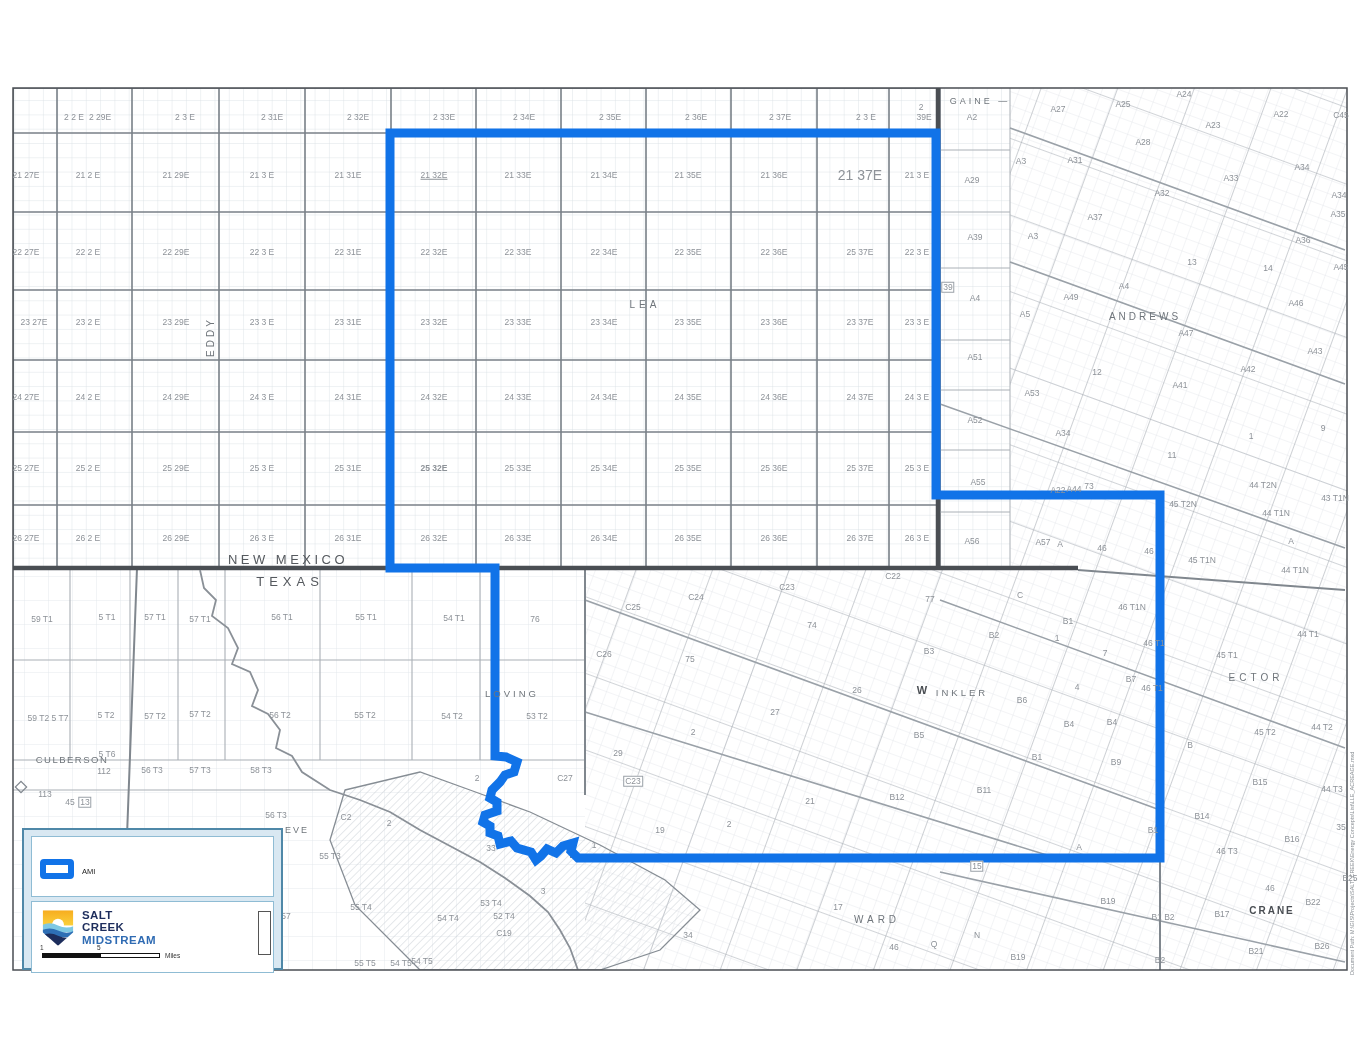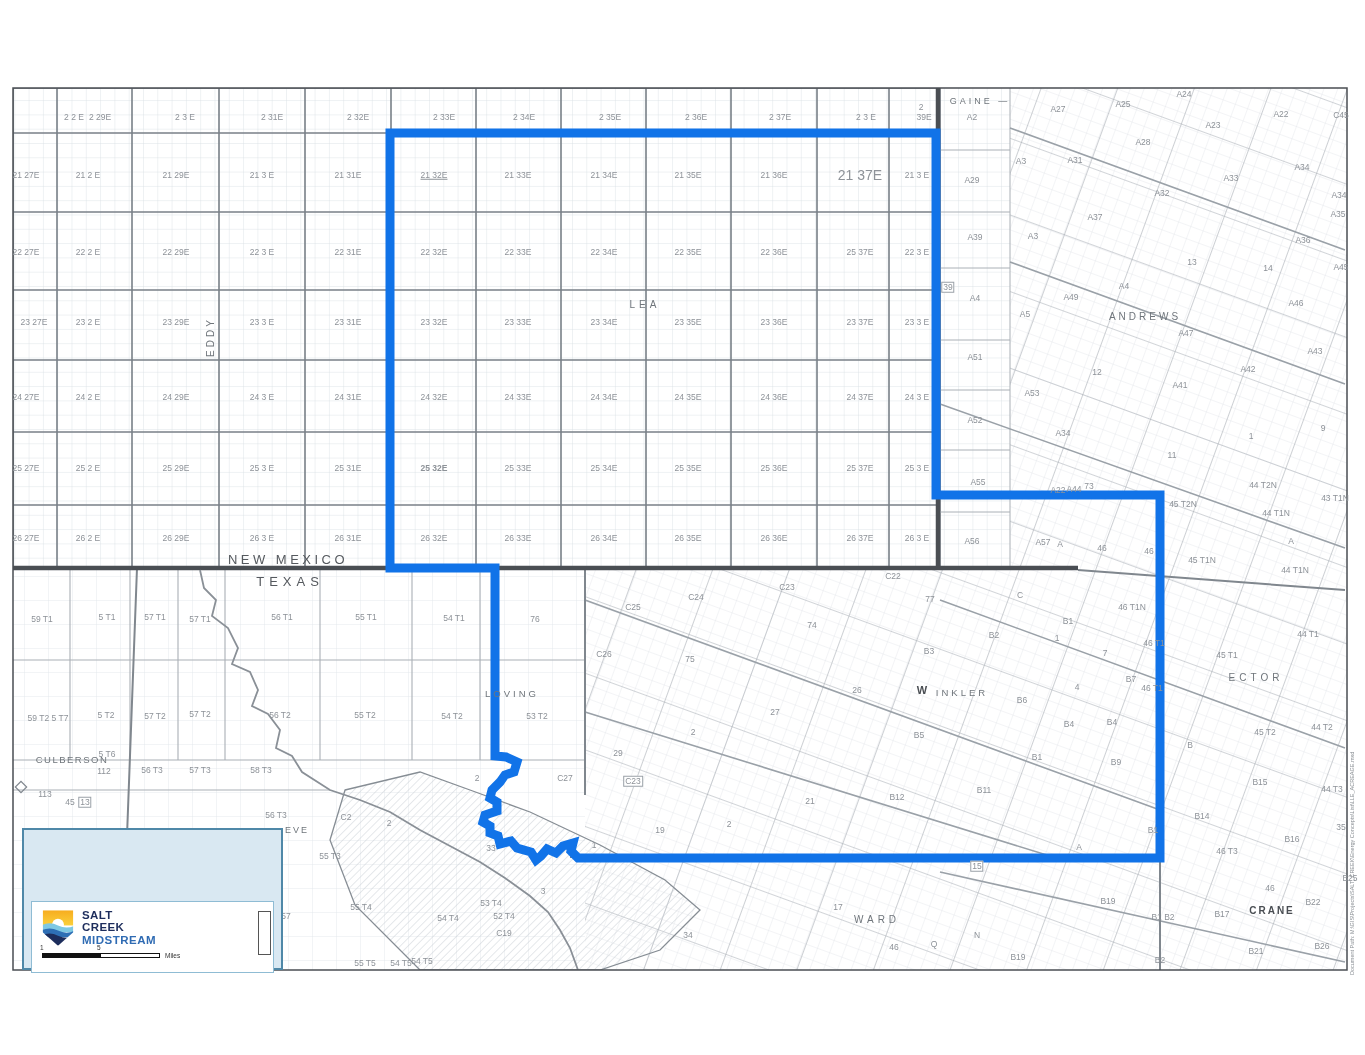--- a/index.html
+++ b/index.html
@@ -365,20 +365,24 @@
       <div class="lab" style="left: 434px; top: 538px; font-size: 8.5px; color: rgb(141, 146, 152); transform: translate(-50%, -50%);">26 32E</div>
       <div class="lab" style="left: 518px; top: 538px; font-size: 8.5px; color: rgb(141, 146, 152); transform: translate(-50%, -50%);">26 33E</div>
       <div class="lab" style="left: 604px; top: 538px; font-size: 8.5px; color: rgb(141, 146, 152); transform: translate(-50%, -50%);">26 34E</div>
       <div class="lab" style="left: 688px; top: 538px; font-size: 8.5px; color: rgb(141, 146, 152); transform: translate(-50%, -50%);">26 35E</div>
       <div class="lab" style="left: 774px; top: 538px; font-size: 8.5px; color: rgb(141, 146, 152); transform: translate(-50%, -50%);">26 36E</div>
       <div class="lab" style="left: 860px; top: 538px; font-size: 8.5px; color: rgb(141, 146, 152); transform: translate(-50%, -50%);">26 37E</div>
       <div class="lab" style="left: 917px; top: 538px; font-size: 8.5px; color: rgb(141, 146, 152); transform: translate(-50%, -50%);">26 3 E</div>
     </div>
 
   <div class="legend">
+    <div class="lgbox box-ami">
+      <div class="ami-swatch"></div>
+      <div class="ami-label">AMI</div>
+    </div>
     <div class="lgbox box-co">
       <svg class="shield" width="34" height="40" viewBox="0 0 40 46">
         <defs>
           <clipPath id="shieldClip">
               <path d="M2,2 H38 V28 L20,44 L2,28 Z"></path>
             </clipPath>
           <linearGradient id="sunGrad" x1="0" y1="0" x2="0" y2="1">
             <stop offset="0" stop-color="#f6a81c"></stop>
               <stop offset="1" stop-color="#fbd03b"></stop>
           </linearGradient>

